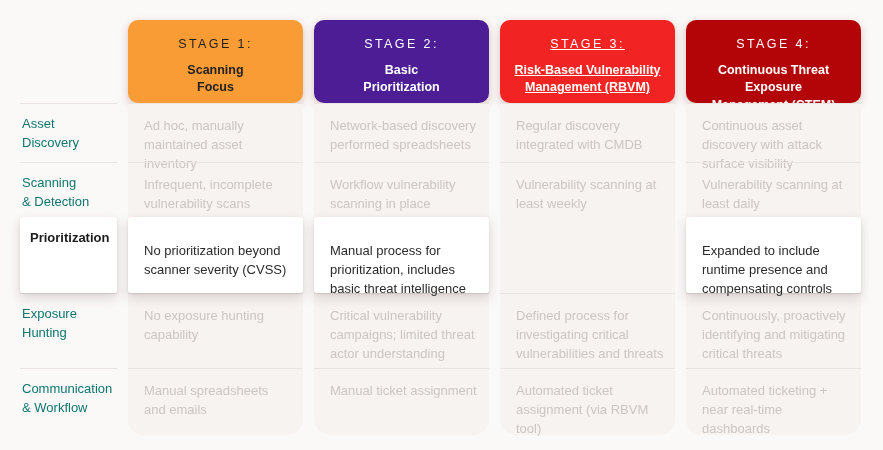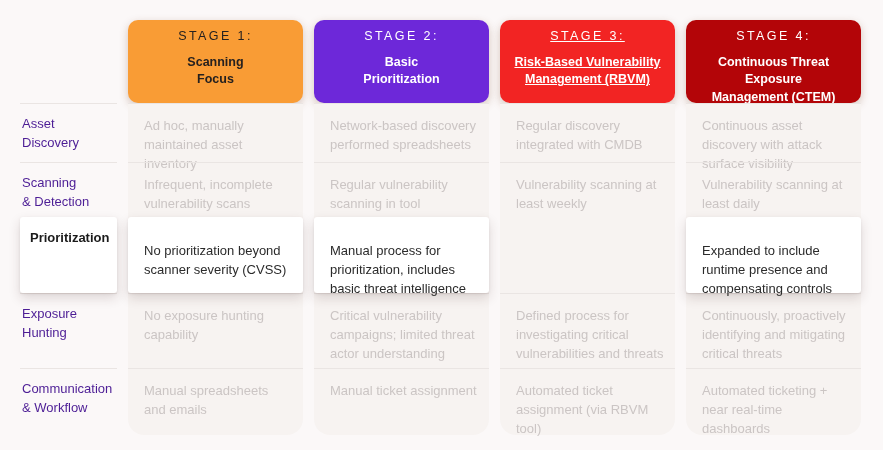--- a/index.html
+++ b/index.html
@@ -15,21 +15,21 @@
     grid-template-columns:97px 175px 175px 175px 175px;
     grid-template-rows:83px 59px 55px 76px 75px 67px;
     column-gap:11px;
   }
   .c1{grid-column:1}.c2{grid-column:2}.c3{grid-column:3}.c4{grid-column:4}.c5{grid-column:5}.r2{grid-row:2}.r3{grid-row:3}.r4{grid-row:4}.r5{grid-row:5}.r6{grid-row:6}
 
   .hdr{
     grid-row:1;
     border-radius:10px;
     display:flex;flex-direction:column;align-items:center;
-    padding-top:9px;box-sizing:border-box;
+    padding-top:17px;box-sizing:border-box;
     box-shadow:0 3px 8px rgba(120,60,30,0.28);
     text-align:center;
   }
   .hdr-title{
     font-size:12.5px;letter-spacing:2.4px;font-weight:400;
     margin-bottom:11px;white-space:nowrap;
   }
   .hdr-sub{
     font-size:12.5px;font-weight:bold;line-height:1.38;
     white-space:pre-line;padding:0 6px;
@@ -43,21 +43,21 @@
 
   .cell{
     position:relative;z-index:1;
     border-top:1px solid #EAE5E3;
     box-sizing:border-box;
     font-size:13px;line-height:19px;
     color:#CBC5C4;
     padding:12px 10px 0 16px;
   }
   .label{
-    color:#4c1d95;
+    color:#0f766e;
     padding:10px 6px 0 2px;
     white-space:pre-line;
   }
   .hl{
     background:#FFFFFF;
     border-top:none;
     border-radius:3px;
     box-shadow:0 5px 12px rgba(70,40,35,0.16),0 1px 3px rgba(70,40,35,0.08);
     z-index:2;
     color:#2B2B2B;
@@ -71,21 +71,21 @@
 </head>
 <body style="background: rgb(251, 248, 248);">
 
 <div class="tbl">
 
   <div class="hdr c2" style="background-color: rgb(249, 156, 53); color: rgb(38, 33, 31);">
     <div class="hdr-title">STAGE 1:</div>
     <div class="hdr-sub">Scanning
 Focus</div>
   </div>
-  <div class="hdr c3" style="background-color: #6d28d9; color: rgb(255, 255, 255);">
+  <div class="hdr c3" style="background-color: #4c1d95; color: rgb(255, 255, 255);">
     <div class="hdr-title">STAGE 2:</div>
     <div class="hdr-sub">Basic
 Prioritization</div>
   </div>
   <div class="hdr c4" style="background-color: rgb(242, 36, 35); color: rgb(255, 255, 255); text-decoration: underline;">
     <div class="hdr-title">STAGE 3:</div>
     <div class="hdr-sub">Risk-Based Vulnerability
 Management (RBVM)</div>
   </div>
   <div class="hdr c5" style="background-color: rgb(179, 5, 8); color: rgb(255, 255, 255);">
@@ -102,21 +102,21 @@
   <div class="cell label c1 r2">Asset
 Discovery</div>
   <div class="cell c2 r2">Ad hoc, manually maintained asset inventory</div>
   <div class="cell c3 r2">Network-based discovery performed spreadsheets</div>
   <div class="cell c4 r2">Regular discovery integrated with CMDB</div>
   <div class="cell c5 r2">Continuous asset discovery with attack surface visibility</div>
 
   <div class="cell label c1 r3">Scanning
 &amp; Detection</div>
   <div class="cell c2 r3">Infrequent, incomplete vulnerability scans</div>
-  <div class="cell c3 r3">Regular vulnerability scanning in tool</div>
+  <div class="cell c3 r3">Workflow vulnerability scanning in place</div>
   <div class="cell c4 r3">Vulnerability scanning at least weekly</div>
   <div class="cell c5 r3">Vulnerability scanning at least daily</div>
 
   <div class="cell label hl c1 r4">Prioritization</div>
   <div class="cell hl c2 r4">No prioritization beyond scanner severity (CVSS)</div>
   <div class="cell hl c3 r4">Manual process for prioritization, includes basic threat intelligence</div>
   <div class="cell label c1 r5">Exposure
 Hunting</div>
 
   <div class="cell hl c5 r4">Expanded to include runtime presence and compensating controls</div>

